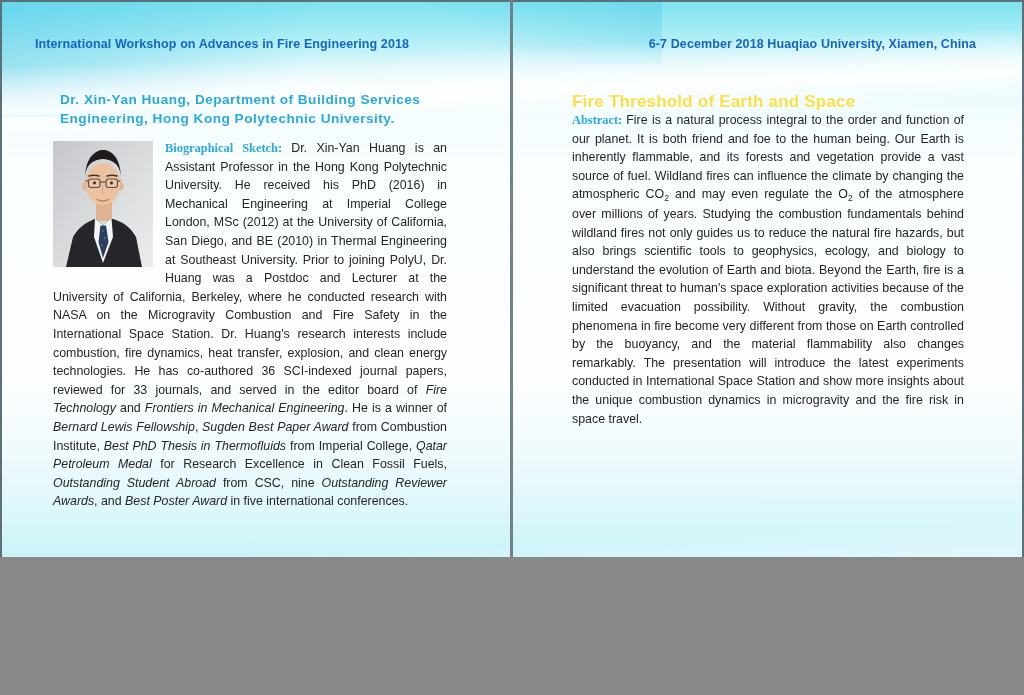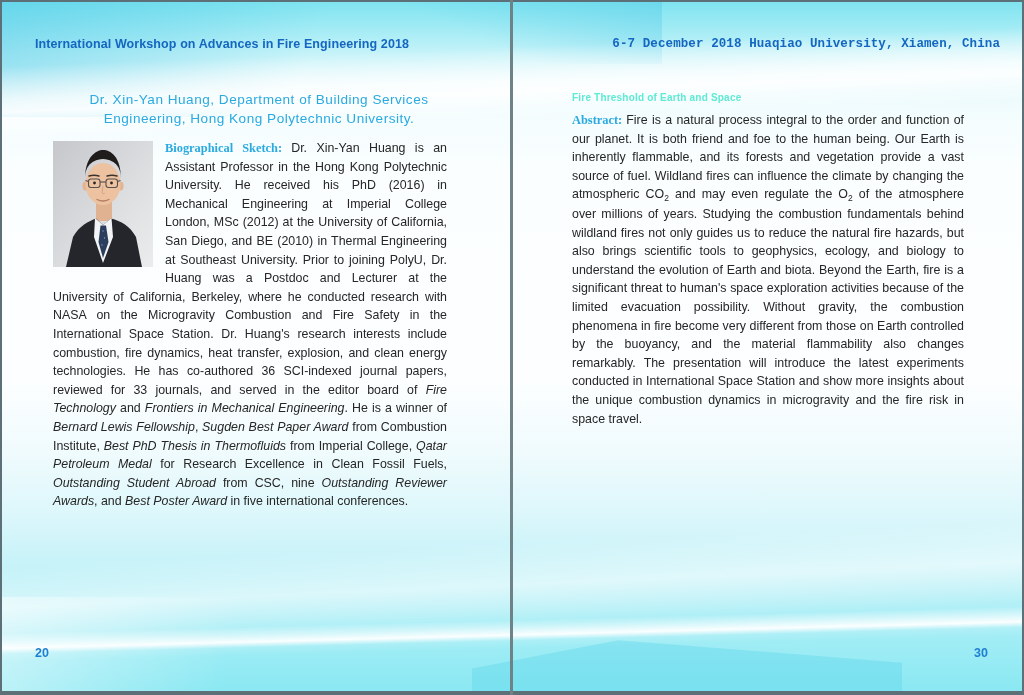--- a/index.html
+++ b/index.html
@@ -1,18 +1,18 @@
 <!DOCTYPE html>
 <html><head>
 <meta charset="utf-8">
 <style>
   * { margin:0; padding:0; box-sizing:border-box; }
   html,body { background:#888; }
   .spread{
-    position:relative; width:1024px; height:695px; margin:0 auto;
+    position:relative; width:1024px; height:557px; margin:0 auto;
     background:#5d7077; overflow:hidden;
     font-family:"Liberation Sans", sans-serif;
   }
   
   .backdrop{
     position:absolute; left:2px; top:2px; width:1020px; height:689px;
     overflow:hidden;
     background:linear-gradient(180deg,
       #7fe4f0 0px, #9ceaf4 22px, #c6f3f9 52px, #e8fafc 82px,
       #f5fdfe 120px, #fbfeff 180px, #fcfeff 380px, #f0fbfd 450px,
@@ -37,30 +37,30 @@
 
   .seam{ position:absolute; left:510px; top:0; width:3px; height:695px; background:#6f8287; z-index:4; }
 
   .content{ position:absolute; inset:0; z-index:5; }
 
   .running-header{
     position:absolute; top:37px; font-size:12.5px; font-weight:bold;
     color:#1566c0; letter-spacing:.1px; white-space:nowrap;
   }
   .header-left{ left:35px; }
-  .header-right{ right:24px; text-align:center;font-family:Liberation Mono, monospace; }
+  .header-right{ right:48px; text-align:center; }
 
   .speaker-title{
     position:absolute; left:60px; top:90px; width:398px;
-    font-size:13.6px; font-weight:normal; color:#29aae1;
-    letter-spacing:.5px; line-height:19px;text-align:center;
+    font-size:13.6px; font-weight:bold; color:#29aae1;
+    letter-spacing:.5px; line-height:19px;
   }
   .talk-title{
     position:absolute; left:572px; top:92px; width:392px;
-    font-size:10px; font-weight:bold; color:#5eead4; letter-spacing:.2px;
+    font-size:17px; font-weight:bold; color:#fde047; letter-spacing:.2px;
   }
 
   .body-par{
     color:#262626; font-size:12.4px; line-height:18.6px;
     text-align:justify;
   }
   .bio-block{ position:absolute; left:53px; top:139px; width:394px; }
   .abstract-block{ position:absolute; left:572px; top:111px; width:392px; }
 
   .photo{

